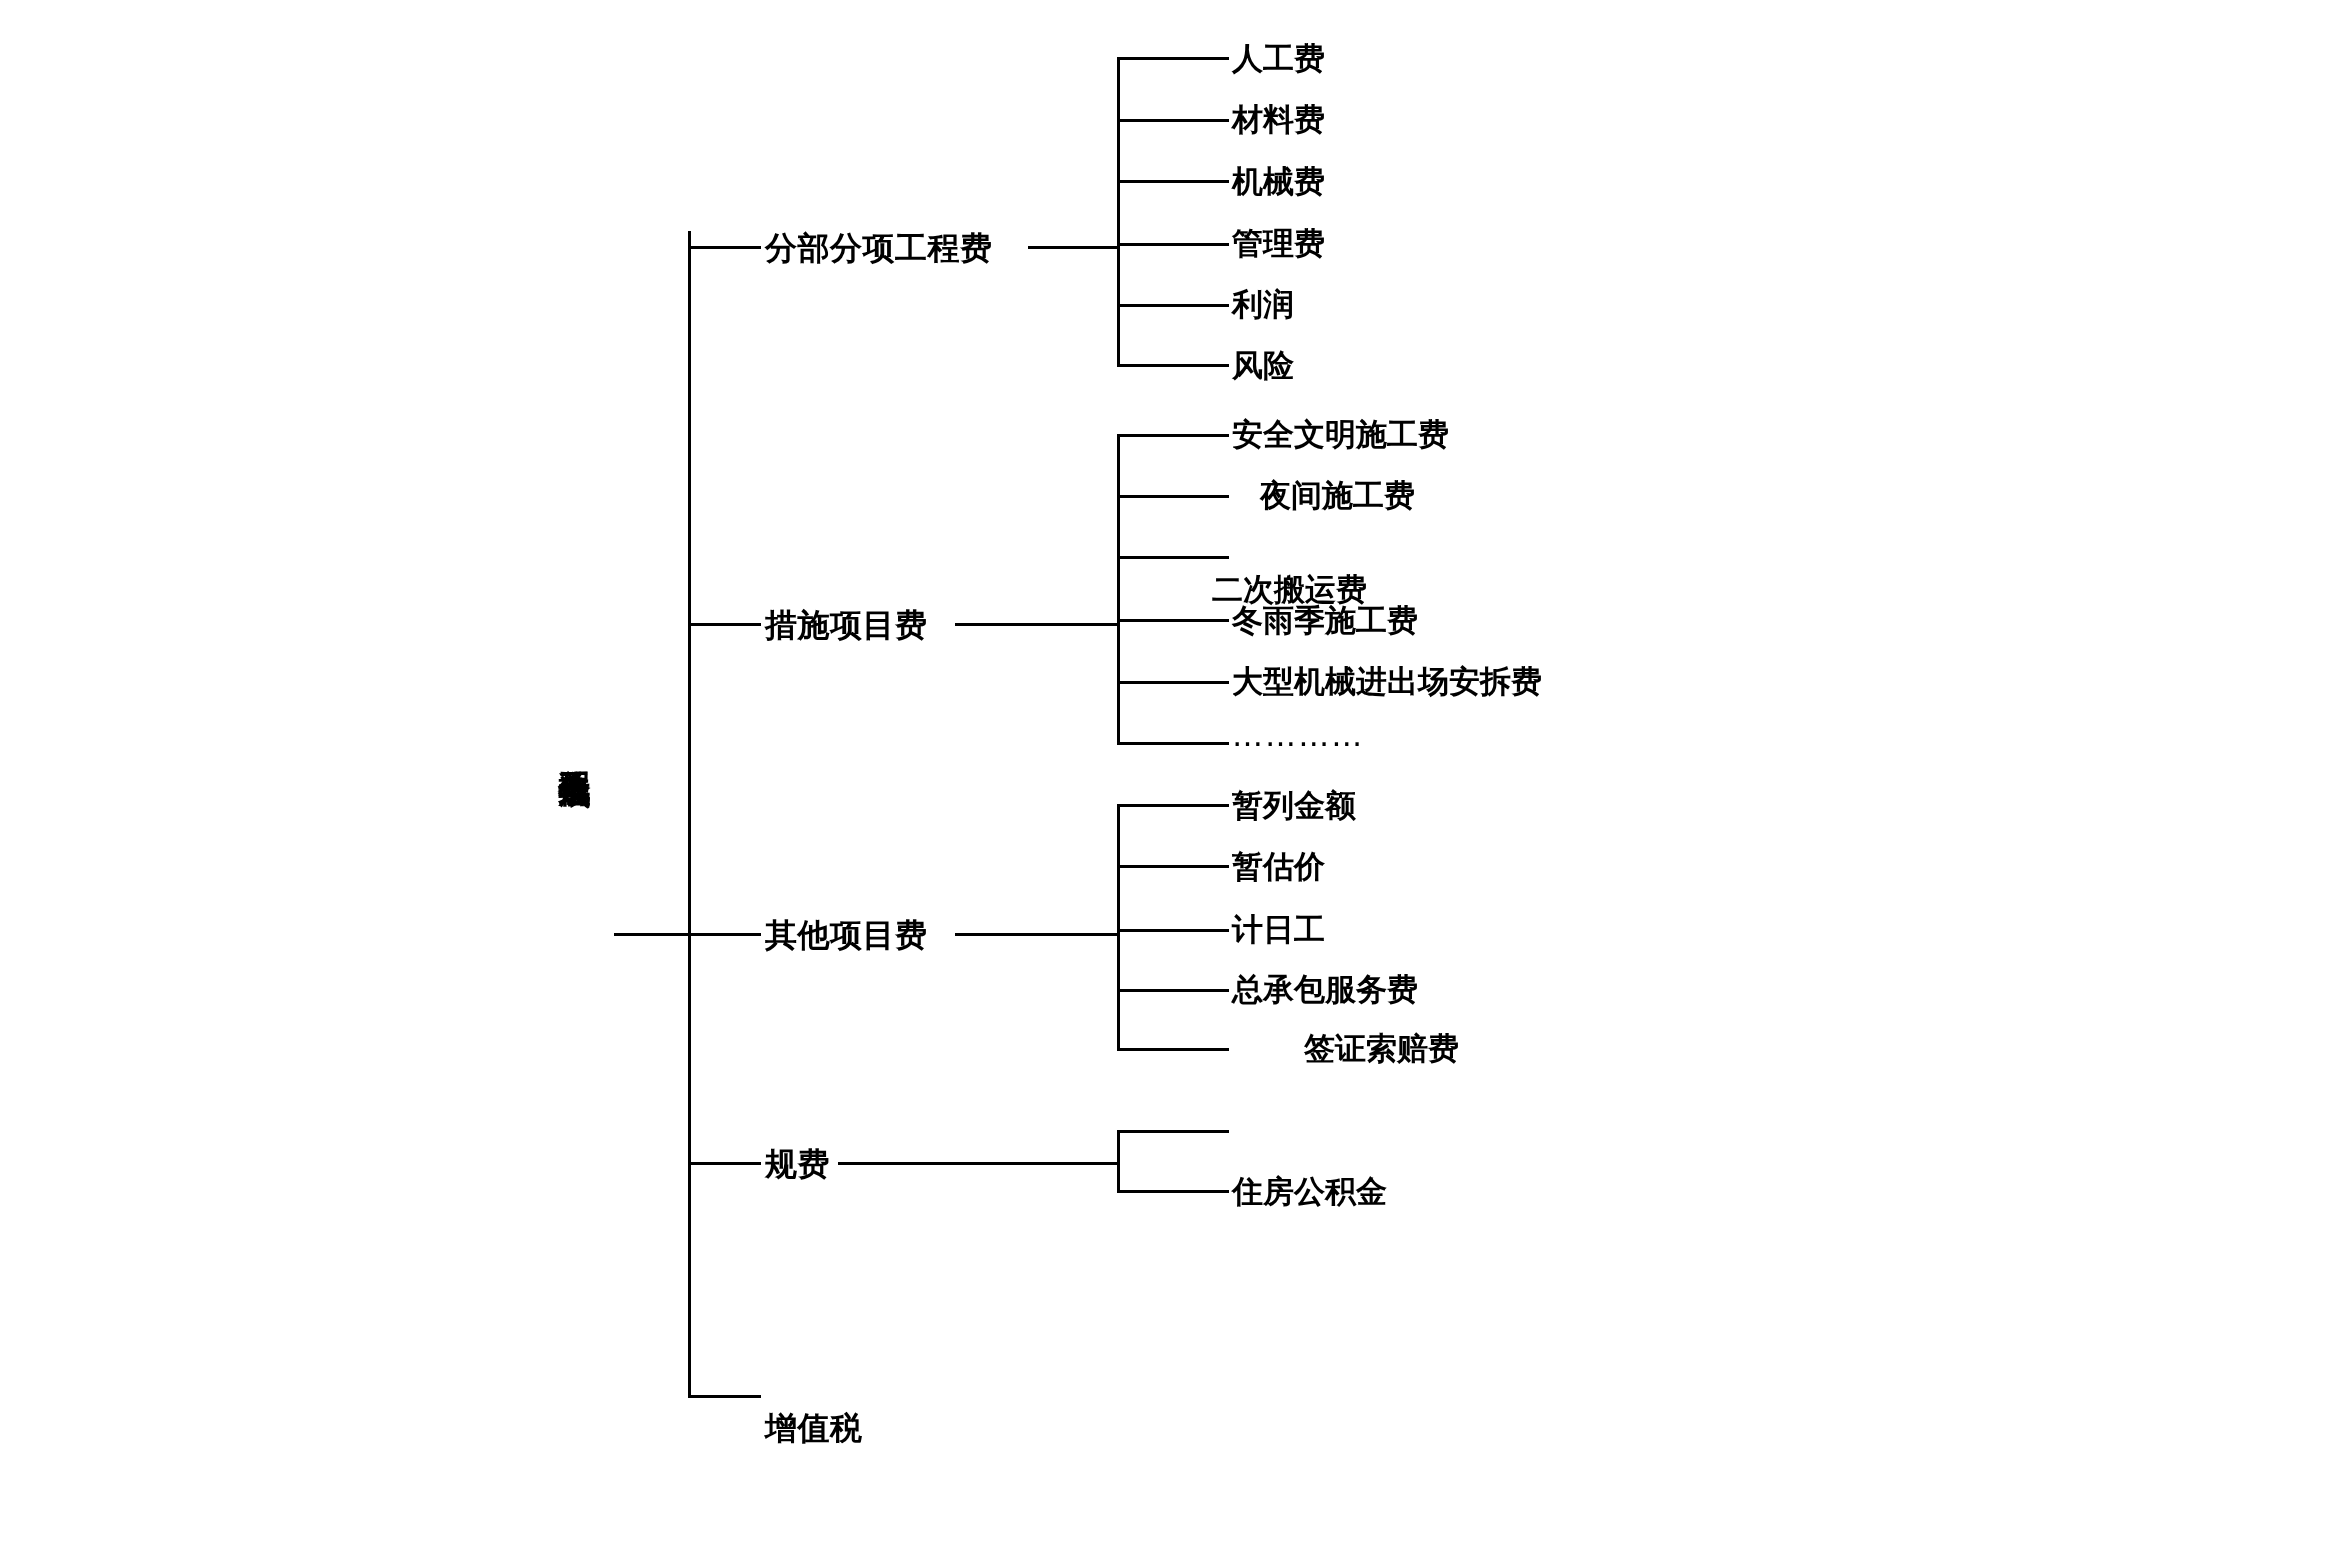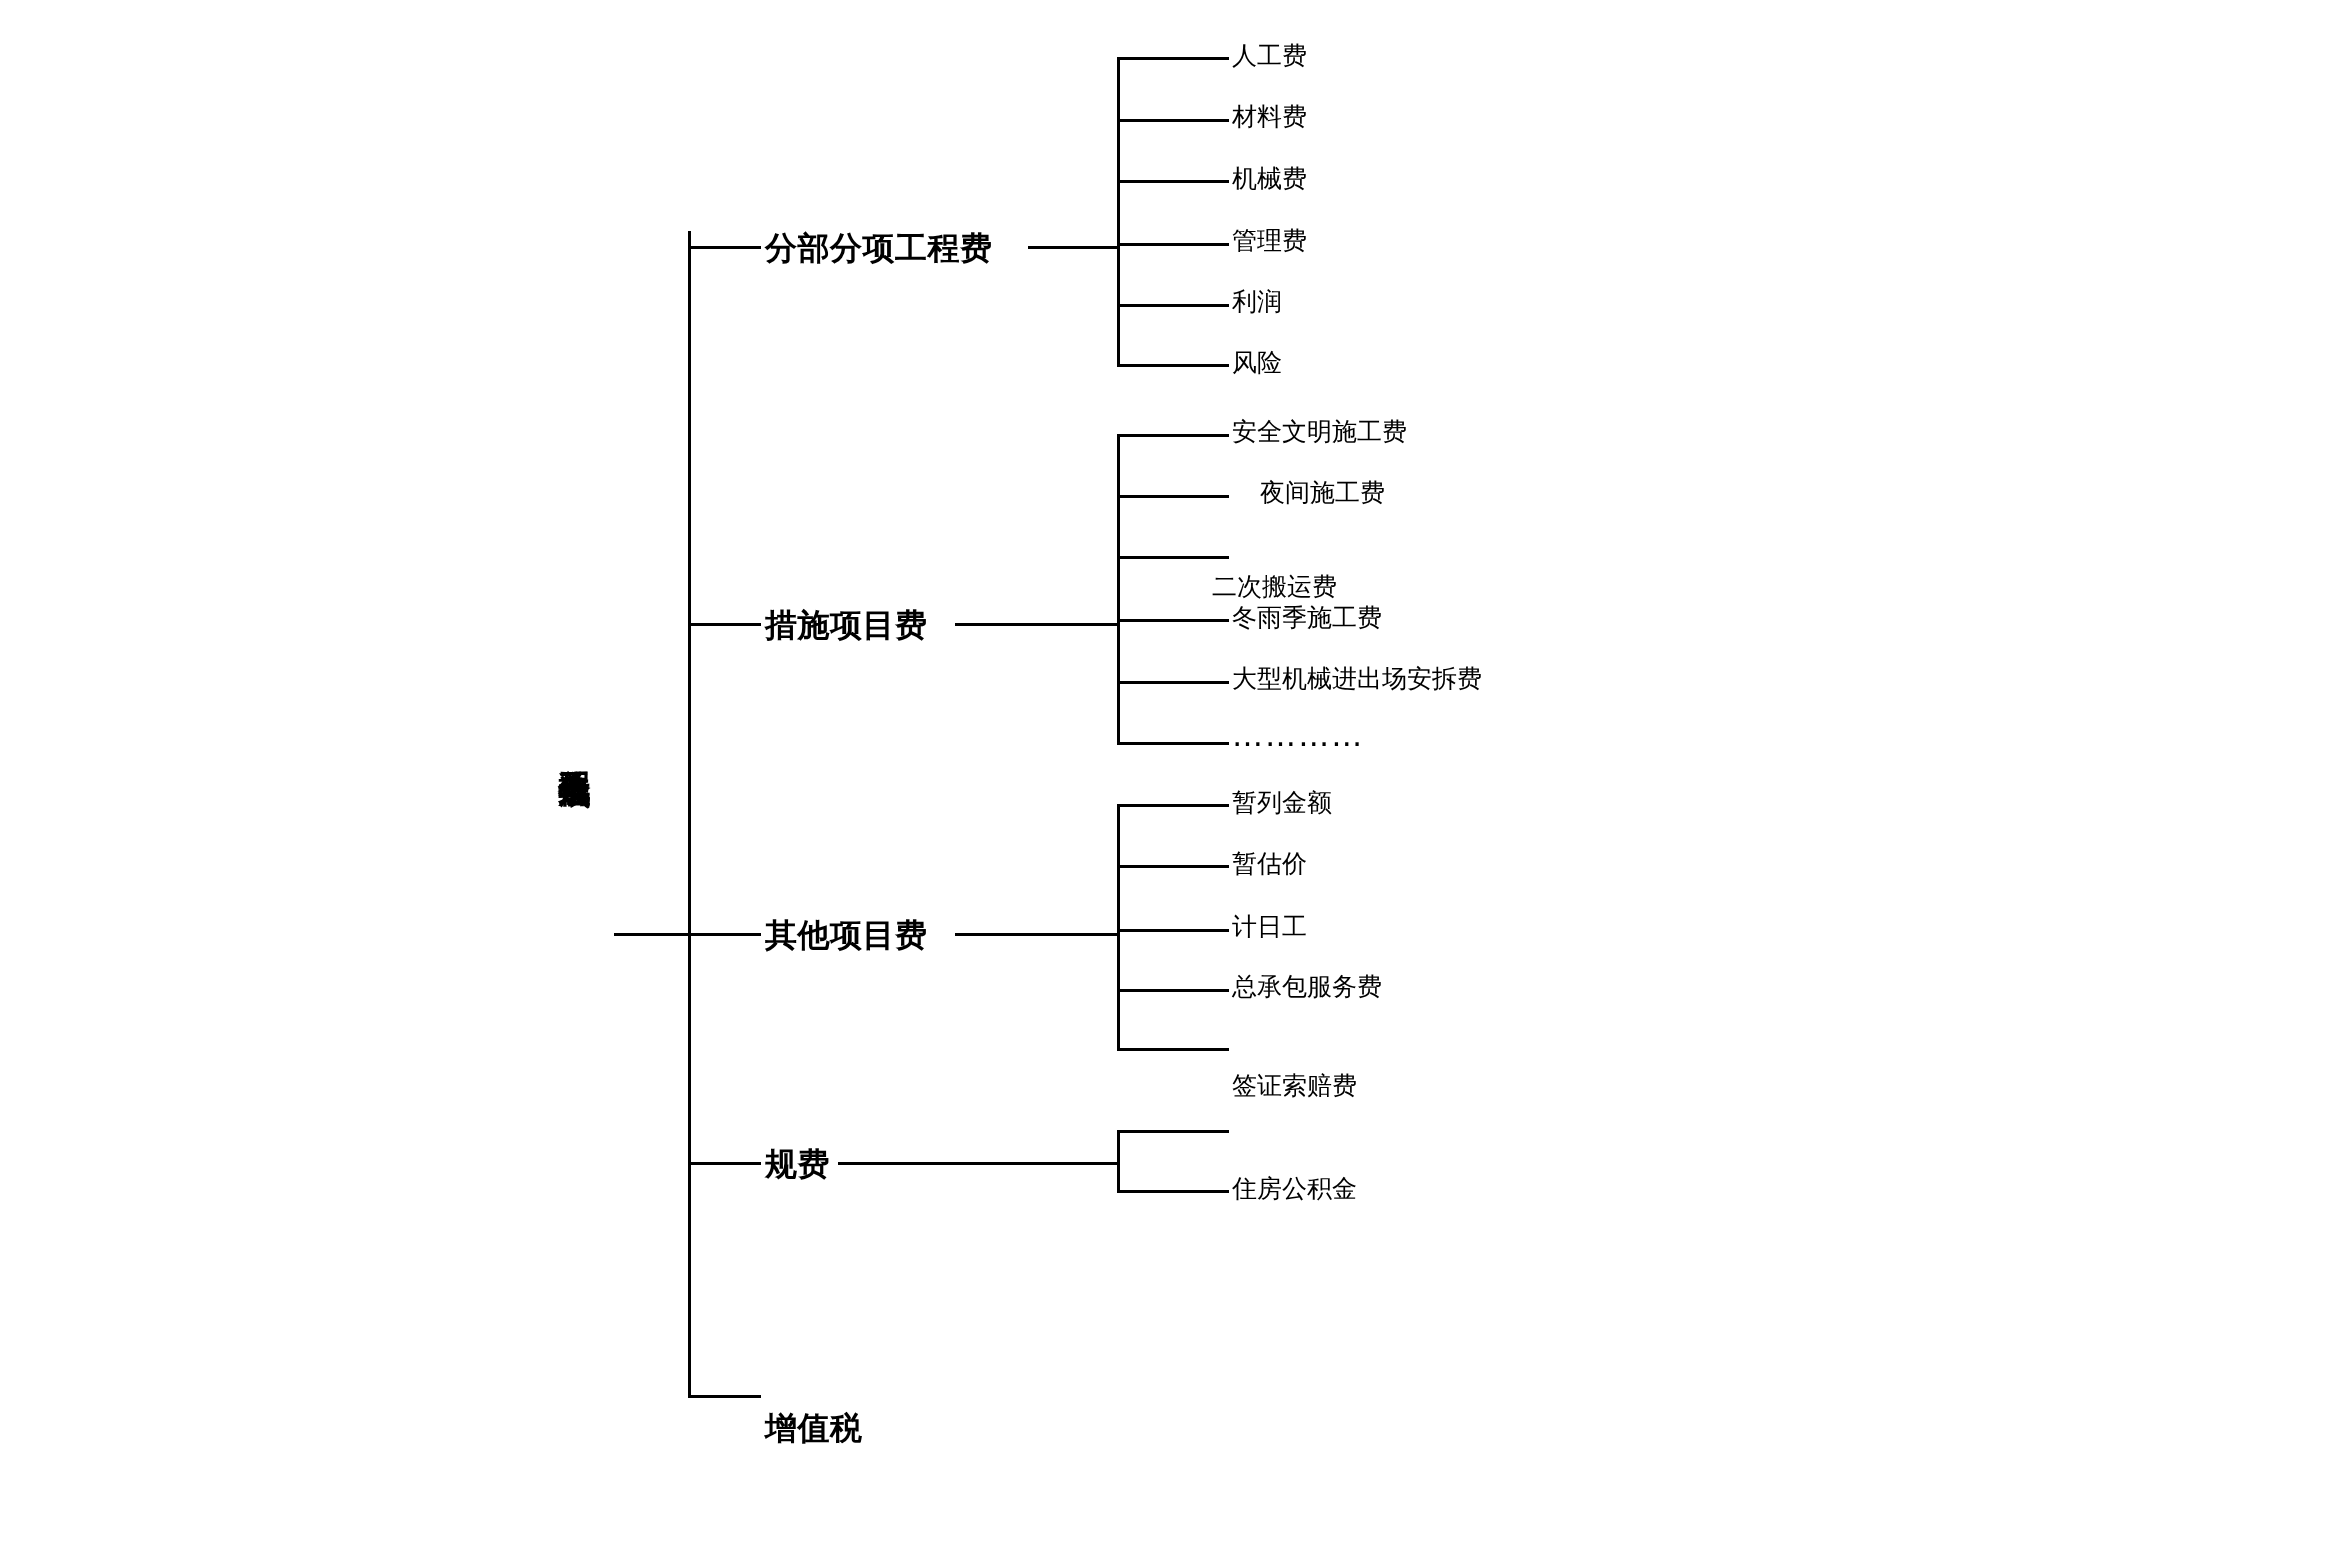--- a/index.html
+++ b/index.html
@@ -34,22 +34,22 @@
     color: #000000;
     white-space: nowrap;
     line-height: 1;
   }
   .lvl2 {
     font-size: 32px;
     font-weight: 700;
     letter-spacing: 0.5px;
   }
   .leaf {
-    font-size: 25px;
-    font-weight: 400;
+    font-size: 31px;
+    font-weight: 700;
     letter-spacing: 0px;
   }
 
   
   .root-label {
     position: absolute;
     color: #000000;
     font-size: 32px;
     font-weight: 700;
     writing-mode: vertical-rl;
@@ -140,21 +140,21 @@
   <div class="hline" style="left:1117px; top:865px; width:112px;"></div>
   <div class="node-text leaf" style="left:1232px; top:851px;">暂估价</div>
 
   <div class="hline" style="left:1117px; top:929px; width:112px;"></div>
   <div class="node-text leaf" style="left:1232px; top:914px;">计日工</div>
 
   <div class="hline" style="left:1117px; top:989px; width:112px;"></div>
   <div class="node-text leaf" style="left:1232px; top:974px;">总承包服务费</div>
 
   <div class="hline" style="left:1117px; top:1048px; width:112px;"></div>
-  <div class="node-text leaf" style="left:1232px; top:1033px;margin-top:40px;">签证索赔费</div>
+  <div class="node-text leaf" style="left:1304px; top:1033px;">签证索赔费</div>
 
   <div class="hline" style="left:688px; top:1162px; width:73px;"></div>
   <div class="node-text lvl2" style="left:765px; top:1148px;">规费</div>
   <div class="hline" style="left:838px; top:1162px; width:281px;"></div>
 
   <div class="vline" style="left:1117px; top:1130px; height:62px;"></div>
 
   <div class="hline" style="left:1117px; top:1130px; width:112px;"></div>
 
   <div class="hline" style="left:1117px; top:1190px; width:112px;"></div>

